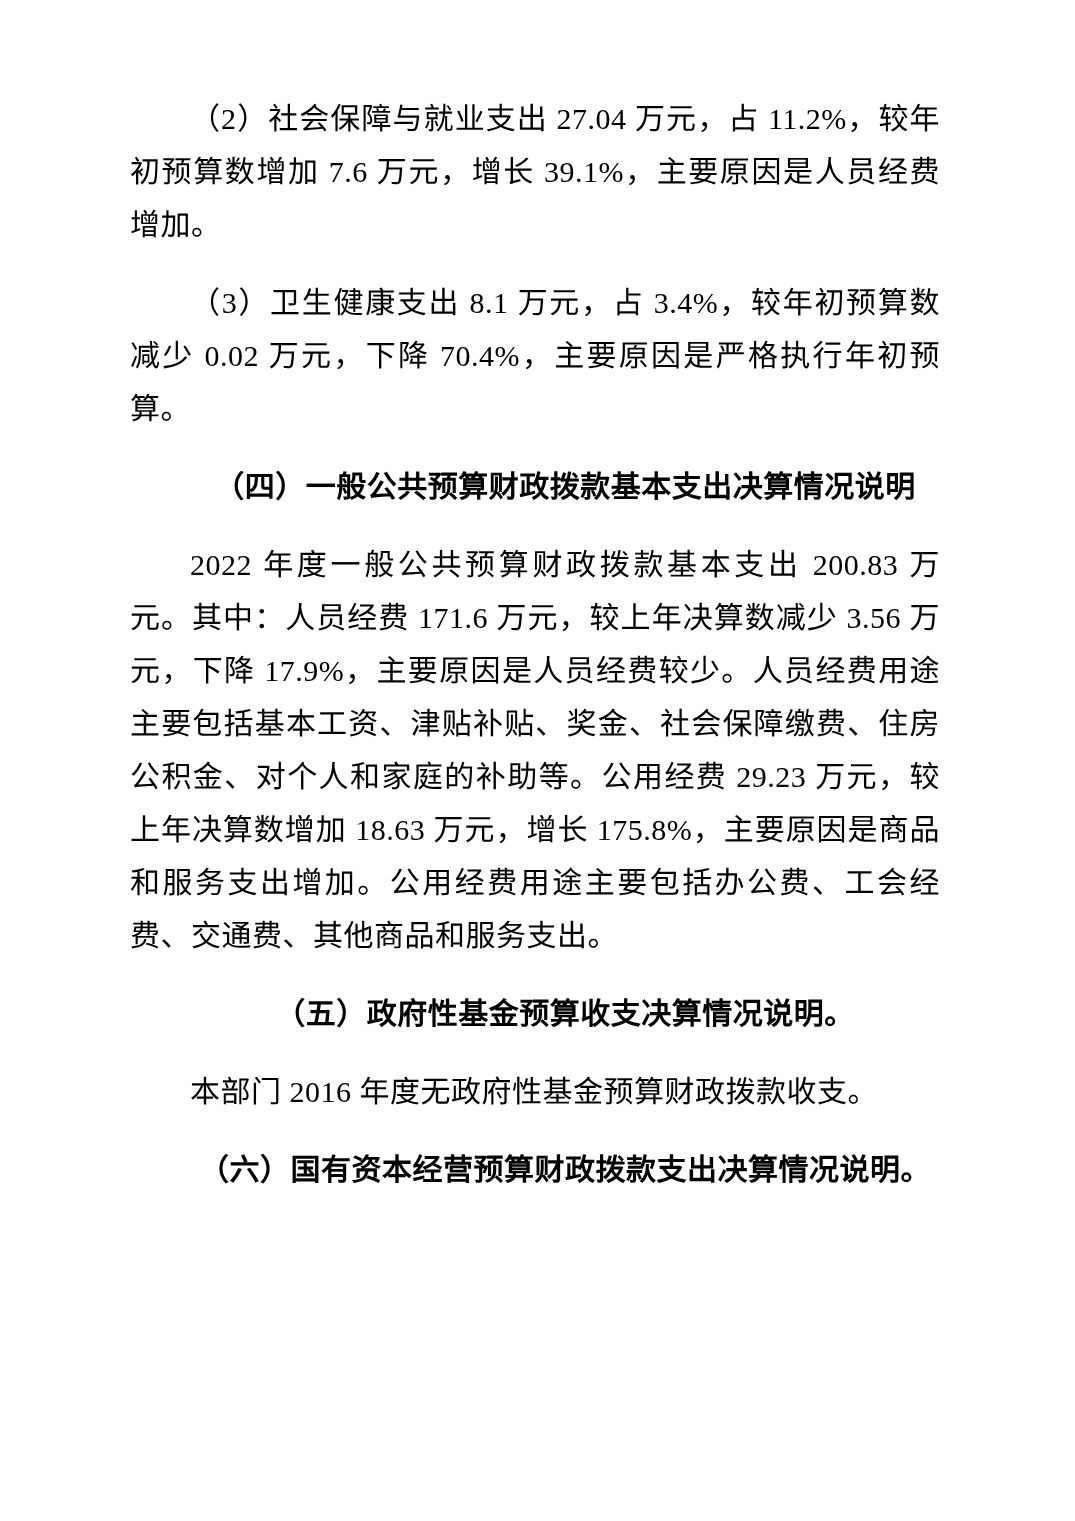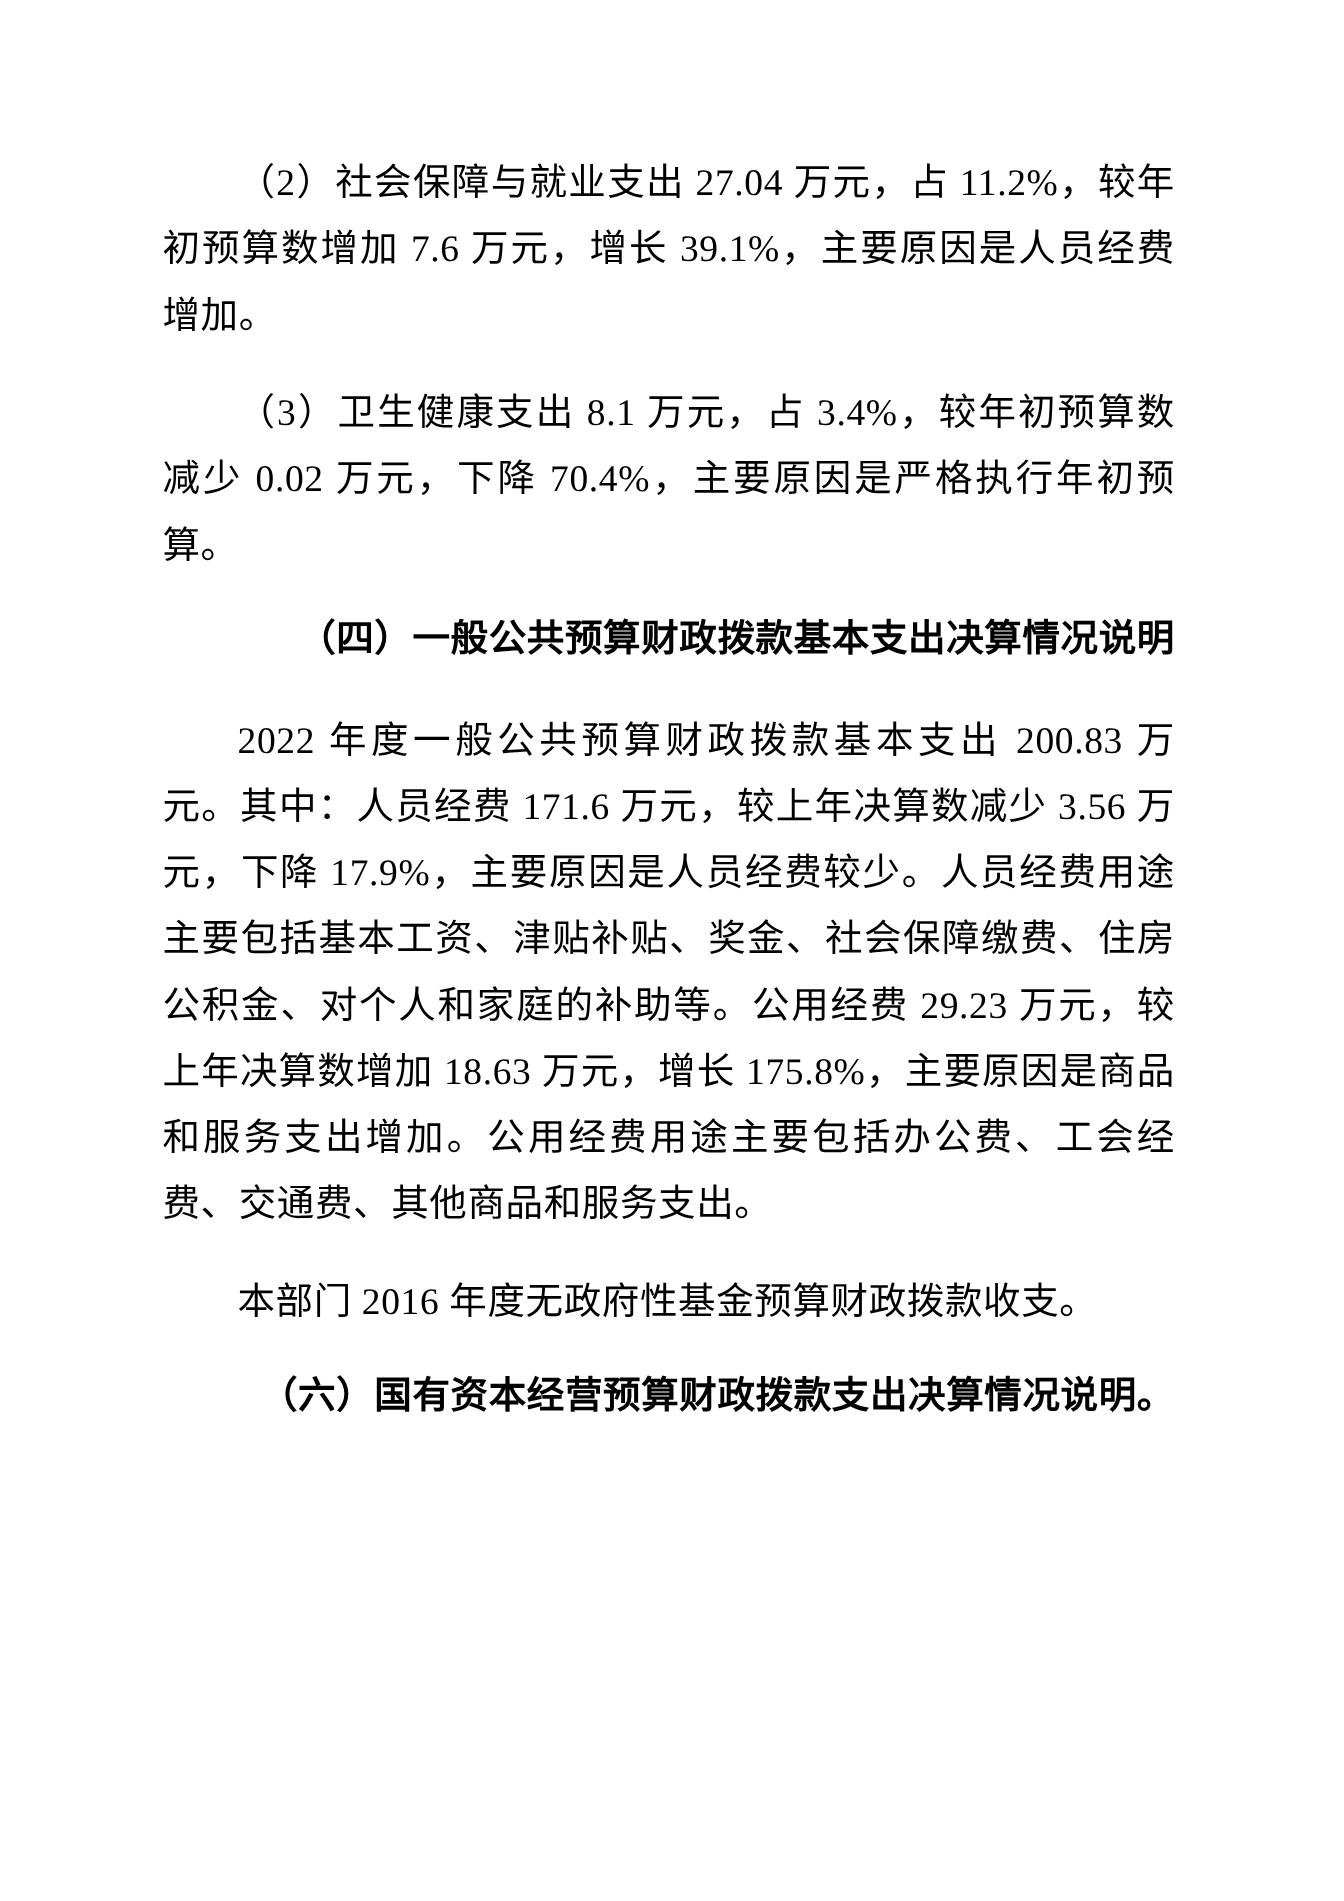--- a/index.html
+++ b/index.html
@@ -8,49 +8,49 @@
     background: #ffffff;
   }
   .page {
     position: relative;
     width: 1075px;
     height: 1521px;
     margin: 0 auto;
     background: #ffffff;
     overflow: hidden;
     box-sizing: border-box;
-    padding: 120px 135px 0 130px;
+    padding: 92px 135px 0 130px;
     font-family: "Liberation Serif", "DejaVu Serif", serif;
     color: #000000;
   }
   .para {
     margin: 0 0 25px 0;
     font-size: 30px;
     line-height: 53px;
     text-align: justify;
     text-indent: 2em;
     letter-spacing: 0.5px;
     word-break: break-all;
   }
   .para.heading {
     font-weight: bold;
-    text-align: right;
-    font-family: Liberation Mono, monospace;
+    text-align: center;
   }
 </style>
 </head>
 <body>
 
 <div class="page">
   <p class="para body">（2）社会保障与就业支出 27.04 万元，占 11.2%，较年初预算数增加 7.6 万元，增长 39.1%，主要原因是人员经费增加。</p>
 
   <p class="para body">（3）卫生健康支出 8.1 万元，占 3.4%，较年初预算数减少 0.02 万元，下降 70.4%，主要原因是严格执行年初预算。</p>
 
 
   <p class="para heading">（四）一般公共预算财政拨款基本支出决算情况说明</p>
 
   <p class="para body">2022 年度一般公共预算财政拨款基本支出 200.83 万元。其中：人员经费 171.6 万元，较上年决算数减少 3.56 万元，下降 17.9%，主要原因是人员经费较少。人员经费用途主要包括基本工资、津贴补贴、奖金、社会保障缴费、住房公积金、对个人和家庭的补助等。公用经费 29.23 万元，较上年决算数增加 18.63 万元，增长 175.8%，主要原因是商品和服务支出增加。公用经费用途主要包括办公费、工会经费、交通费、其他商品和服务支出。</p>
 
+  <p class="para heading">（五）政府性基金预算收支决算情况说明。</p>
 
   <p class="para body">本部门 2016 年度无政府性基金预算财政拨款收支。</p>
 
   <p class="para heading">（六）国有资本经营预算财政拨款支出决算情况说明。</p>
 </div>
 
 </body></html>

